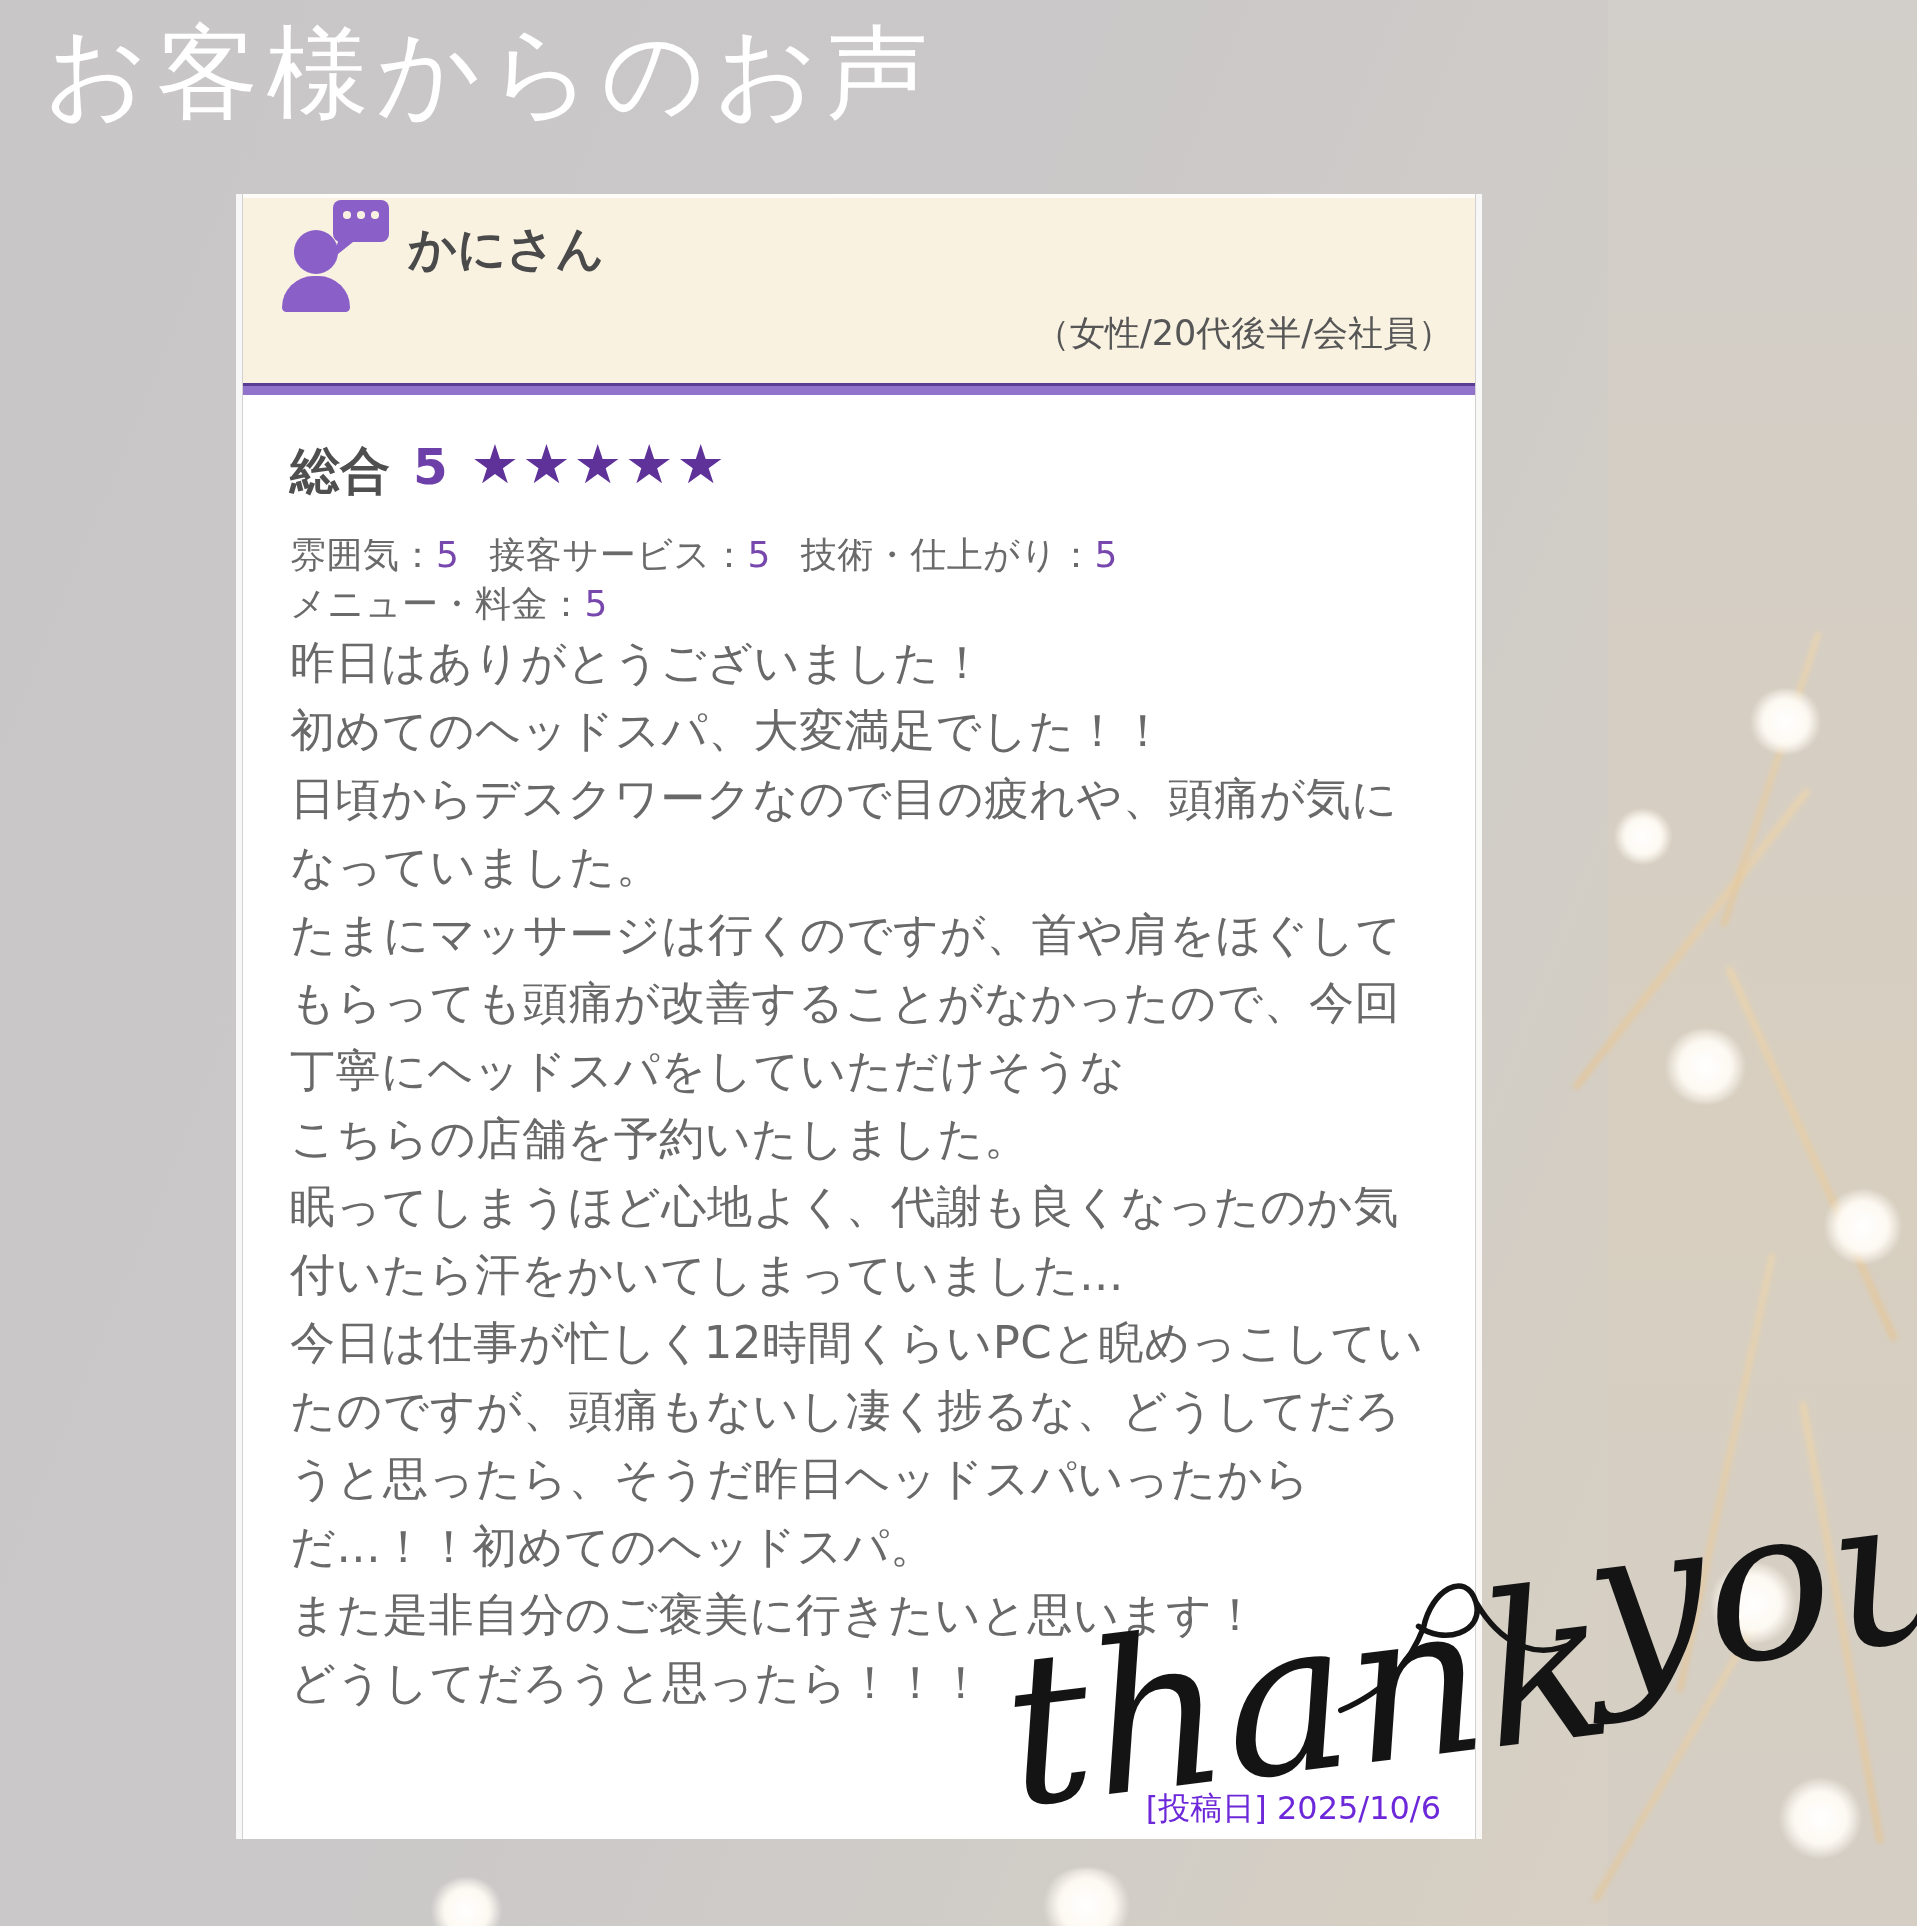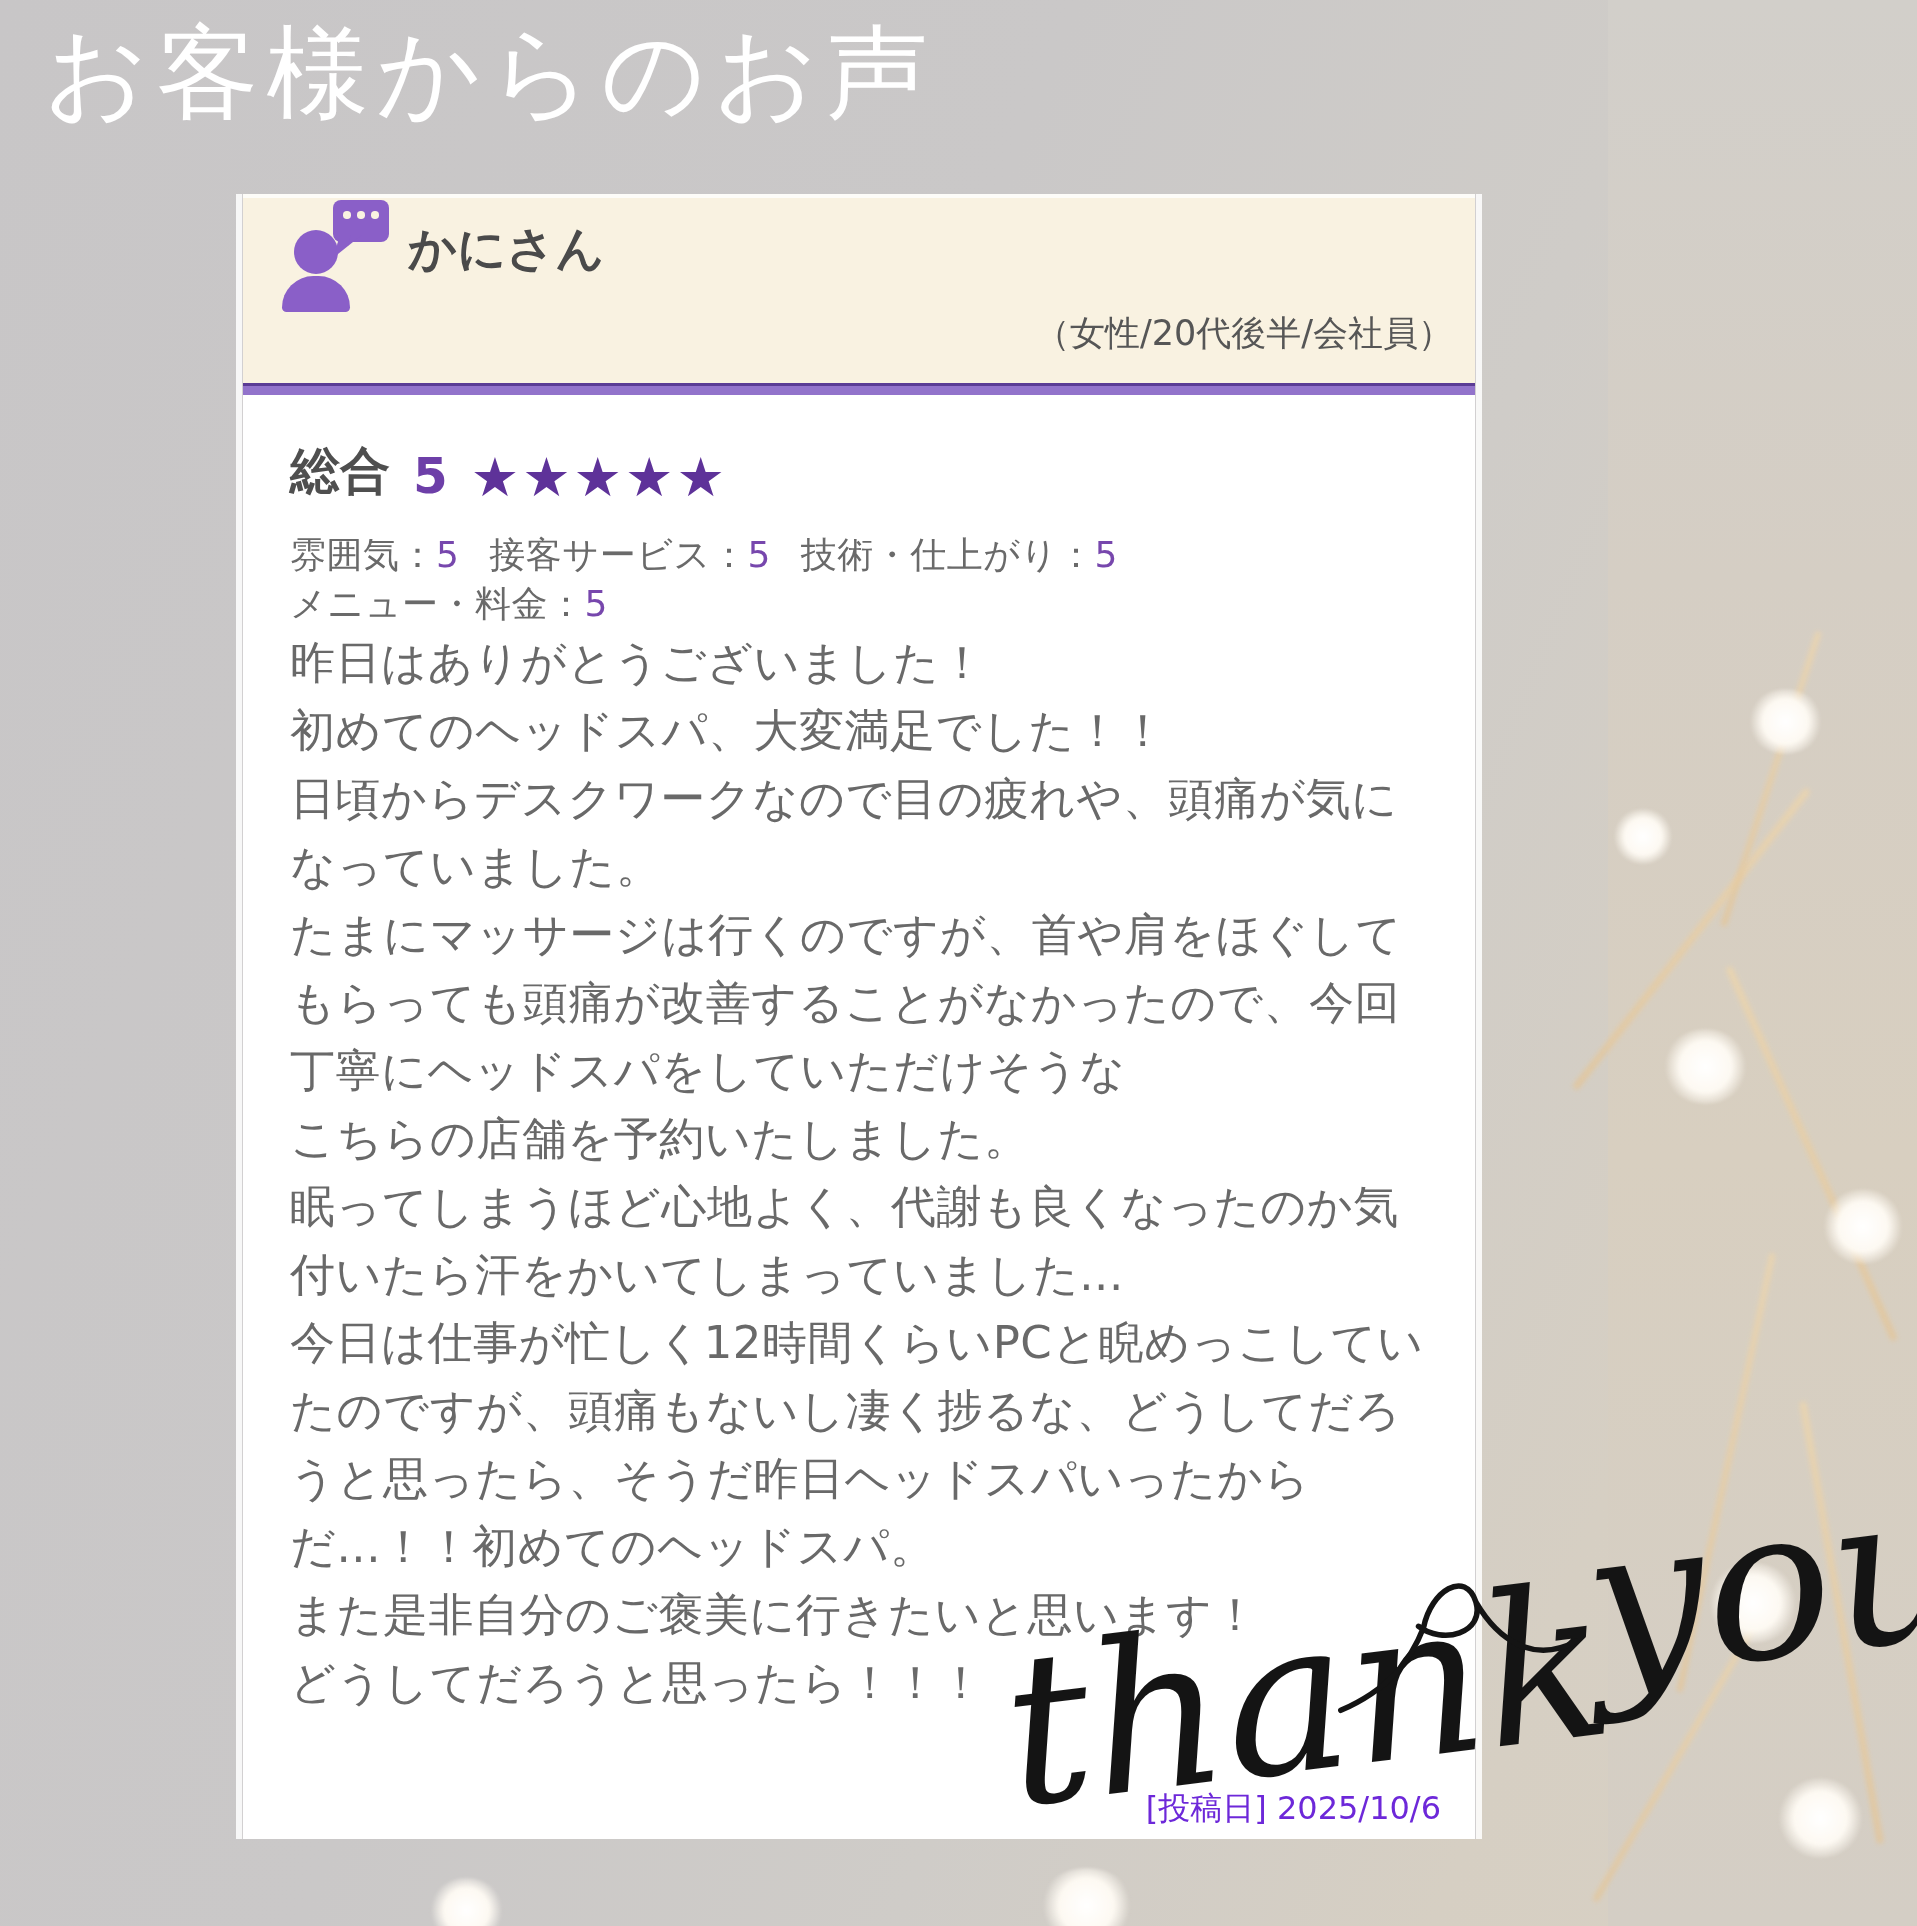--- a/index.html
+++ b/index.html
@@ -32,21 +32,21 @@
   .avatar .bubble:after{content:"";position:absolute;left:4px;bottom:-15px;
     border:11px solid transparent;border-top-color:#8a5fc8;border-left-color:#8a5fc8;
     transform:skewX(-14deg);}
   .avatar .dot{position:absolute;top:11px;width:7.5px;height:7.5px;border-radius:50%;background:#f9f2e1;}
   .avatar .d1{left:10px}.avatar .d2{left:24px}.avatar .d3{left:38px}
   .reviewer-name{position:absolute;left:165px;top:19px;font-size:48px;font-weight:bold;color:#4a4a4a;}
   .reviewer-profile{position:absolute;right:22px;bottom:26px;font-size:35px;color:#565656;}
   .divider{height:12px;background:#9273cb;border-top:3.5px solid #5b3c95;box-sizing:border-box;}
   
   .card-body{position:relative;padding:40px 45px 0 47px;}
-  .overall-row{display:flex;align-items:flex-end;gap:23px;margin-top:3px;}
+  .overall-row{display:flex;align-items:flex-start;gap:23px;margin-top:3px;}
   .overall-label{font-size:50px;font-weight:bold;color:#4f4f4f;}
   .overall-score{font-size:50px;font-weight:bold;color:#6d3fa8;}
   .overall-stars{font-size:54px;color:#5e3299;letter-spacing:3px;line-height:1;}
   .sub-ratings{margin-top:26px;font-size:36px;color:#6a6a6a;letter-spacing:0.5px;}
   .sub-ratings .grp{margin-right:18px;white-space:nowrap;}
   .sub-ratings .val{color:#7747ad;font-weight:500;}
   
   .review-text{font-size:45px;line-height:68px;color:#696969;
     letter-spacing:0.5px;text-align:left;}
   .posted-date{position:absolute;right:34px;bottom:8px;font-size:32px;color:#6d28d9;}

